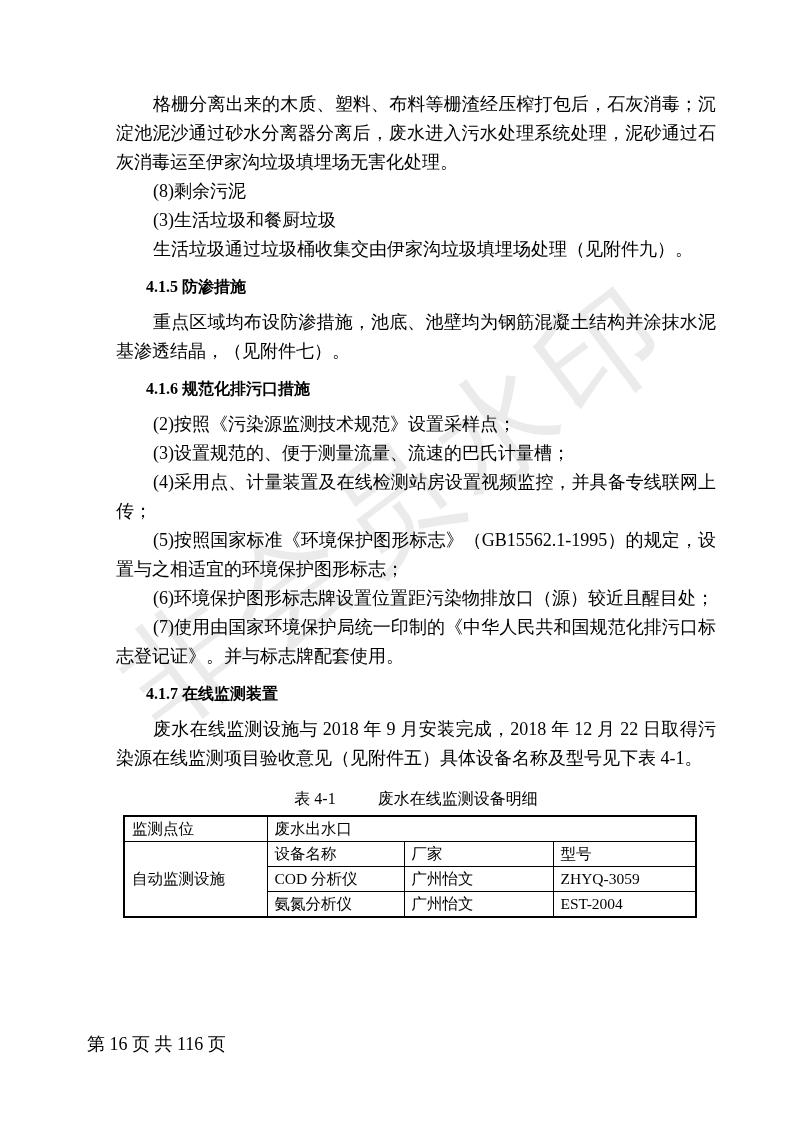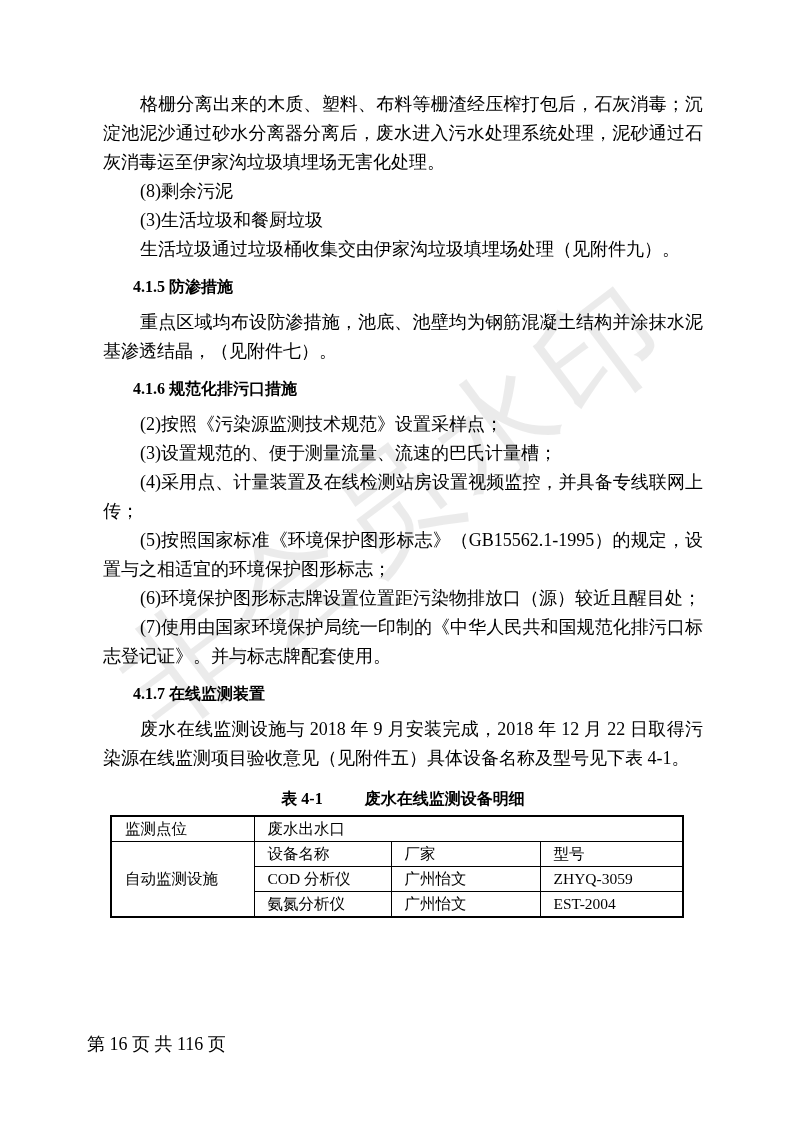--- a/index.html
+++ b/index.html
@@ -18,60 +18,60 @@
     font-size:120px;
     letter-spacing:10px;
     white-space:nowrap;
     color:#000000;
     opacity:0.075;
     z-index:0;
     font-weight:400;
   }
   .content{
     position:absolute;
-    left:103px;top:90px;
+    left:116px;top:90px;
     width:600px;
     z-index:1;
   }
   .para{
     margin:0;
     font-size:18px;
     line-height:29px;
     text-align:justify;
     text-indent:37px;
   }
   .heading{
     margin:6px 0 4px 0;
     font-size:16px;
     font-weight:700;
     line-height:34px;
     text-indent:30px;
   }
   .table-caption{
     margin-top:15px;
     text-align:center;
-    font-weight:700;
+    font-weight:400;
     font-size:16px;
     line-height:22px;
   }
   .table-caption .cap-label{margin-right:42px;}
   table.monitor{
     border-collapse:collapse;
     margin-top:5px;
     margin-left:7px;
     width:572px;
     border:2px solid #000;
     table-layout:fixed;
   }
   table.monitor td{
     border:1px solid #000;
     font-size:15.5px;
     line-height:20px;
     height:22px;
-    padding:1px 13px;
+    padding:1px 7px;
     vertical-align:middle;
     overflow:hidden;
     white-space:nowrap;
   }
   .footer{
     position:absolute;
     left:87px;top:1034px;
     font-size:18px;
     line-height:20px;
     z-index:1;

